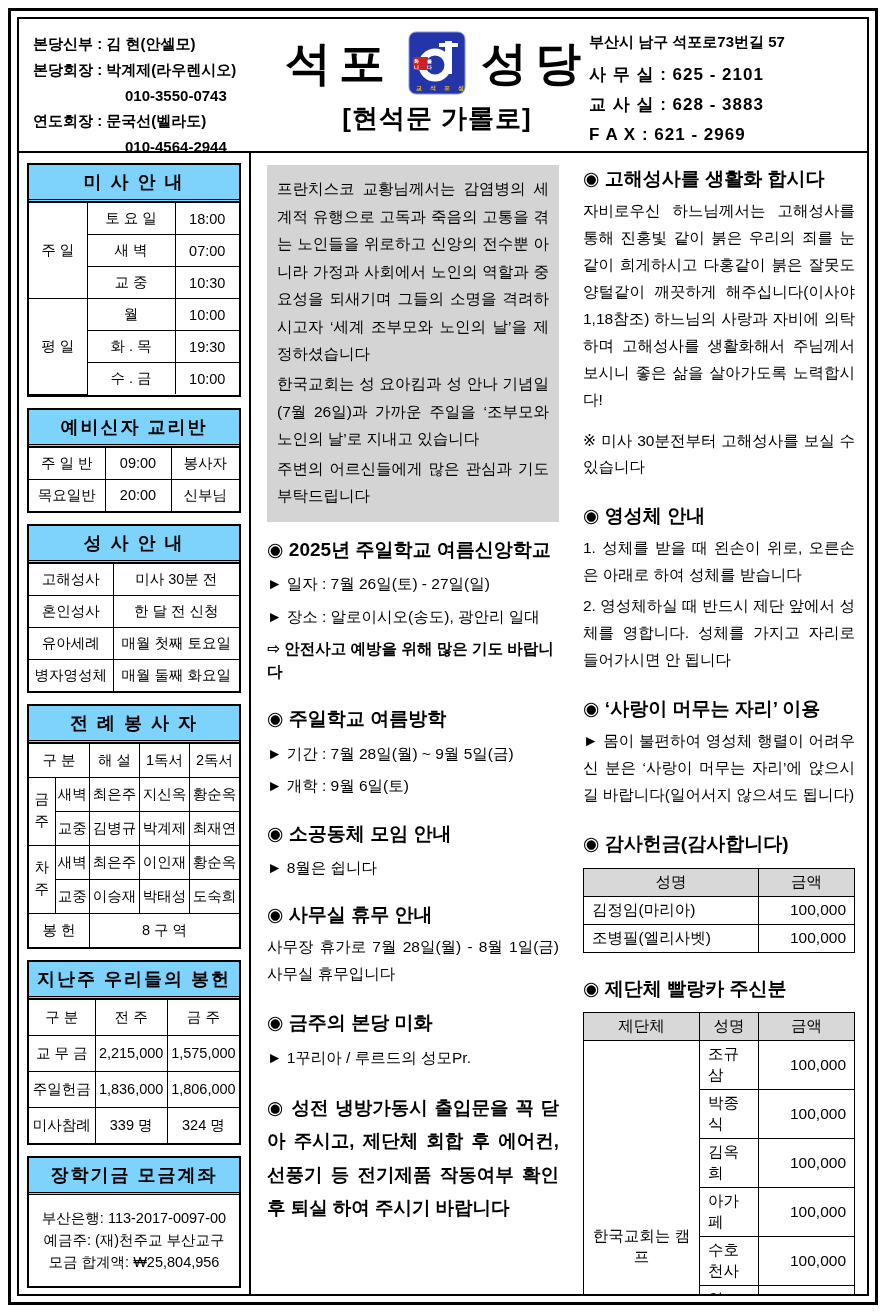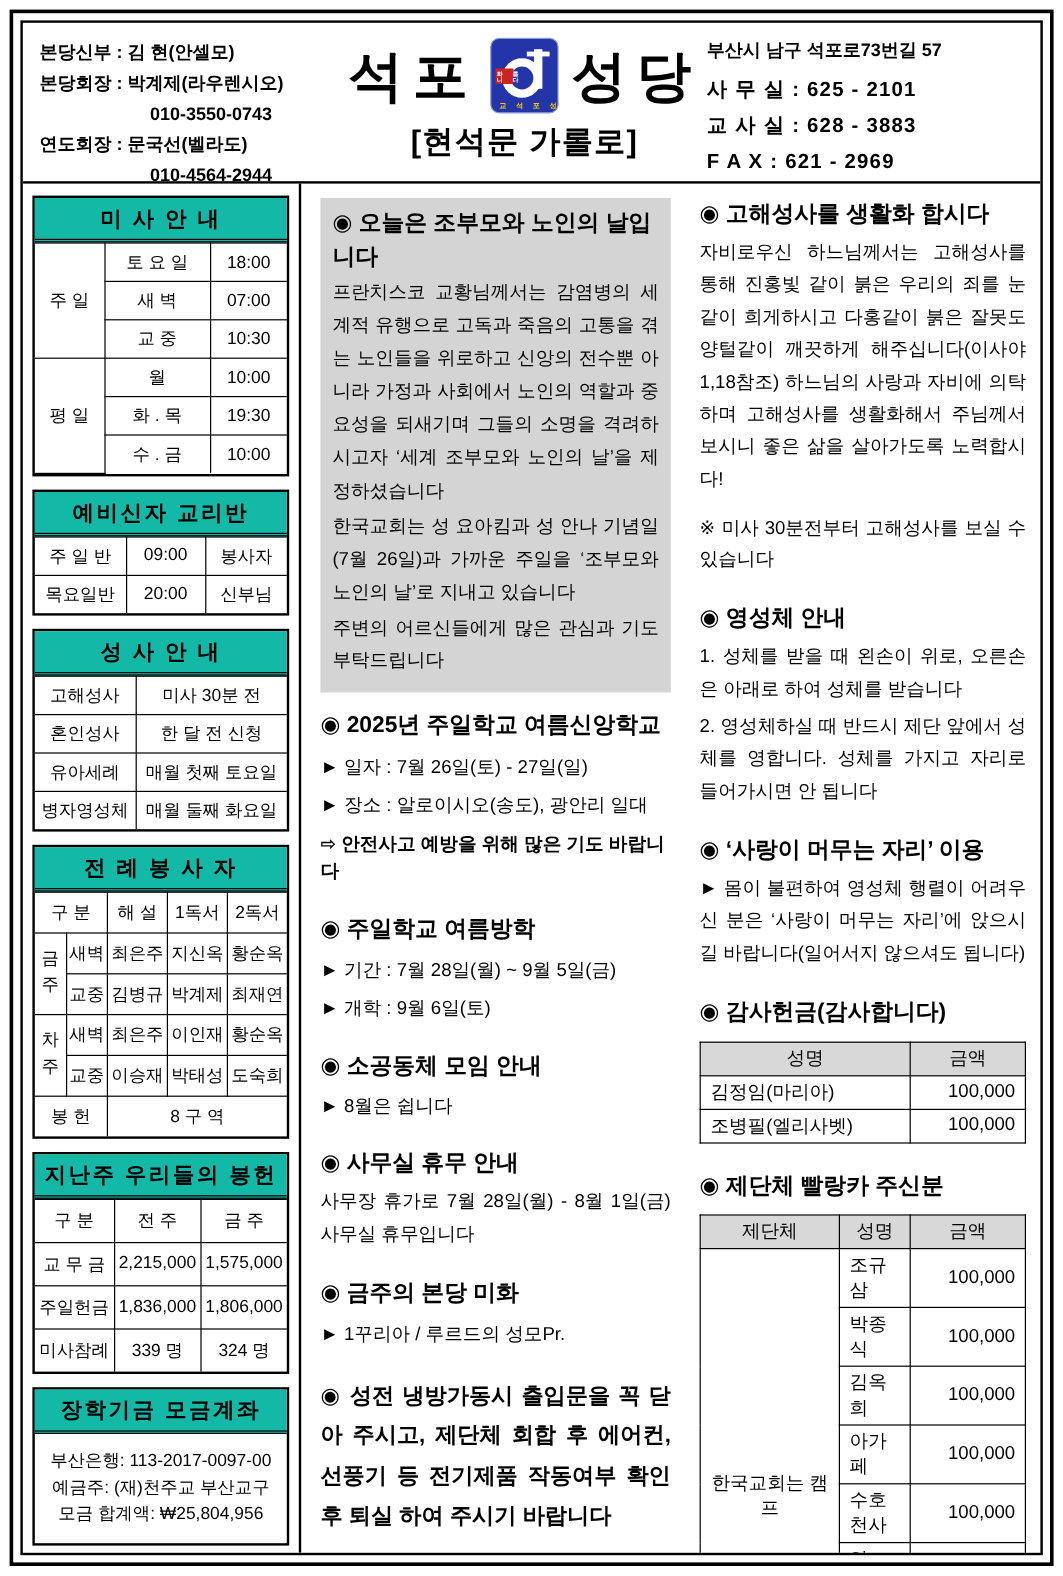--- a/index.html
+++ b/index.html
@@ -11,37 +11,37 @@
   .page { position:absolute; left:8px; top:8px; right:8px; bottom:8px;
           border:3px solid #000; padding:6px; }
   .page-inner { border:2px solid #000; width:100%; height:100%;
                 display:flex; flex-direction:column; overflow:hidden; }
 
   
   .hdr { display:flex; border-bottom:2px solid #000; padding:12px 10px 8px 14px; height:134px; flex:0 0 auto; }
   .hdr-left { width:252px; font-size:15px; font-weight:bold; line-height:1.72; white-space:nowrap; }
   .staff-phone { padding-left:92px; }
   .hdr-center { flex:1; text-align:center; }
-  .church-name { display:flex; align-items:center; justify-content:center; gap:10px;
+  .church-name { display:flex; align-items:center; justify-content:space-between; gap:10px;
                  font-size:46px; font-weight:bold; letter-spacing:8px; line-height:1.1; }
   .logo-svg { width:58px; height:64px; display:inline-block; }
   .hdr-subtitle { font-size:26px; font-weight:bold; margin-top:6px; letter-spacing:1px; }
   .hdr-right { width:268px; padding-top:2px; }
   .hdr-addr { font-size:15px; font-weight:bold; margin-bottom:8px; white-space:nowrap; }
   .hdr-phone { font-size:17px; font-weight:bold; line-height:1.75; white-space:nowrap; letter-spacing:1px; }
 
   
   .content { flex:1; display:flex; min-height:0; }
   .col-left { width:232px; flex:0 0 auto; border-right:2px solid #000; padding:10px 8px; }
   .col-mid   { width:318px; flex:0 0 auto; padding:12px 10px 0 16px; }
   .col-right { flex:1; padding:12px 12px 0 14px; }
 
   
   .box { border:2px solid #000; margin-bottom:11px; }
-  .box-title { background:#14b8a6; font-weight:bold; font-size:18px; text-align:center;
+  .box-title { background:#7dd3fc; font-weight:bold; font-size:18px; text-align:center;
                padding:5px 0; border-bottom:3px double #000; letter-spacing:2px; }
   .box table { width:100%; border-collapse:collapse; font-size:14.5px; }
   .box td { border:1px solid #000; text-align:center; padding:6px 2px; }
   .box tr td:first-child { border-left:none; }
   .box tr td:last-child { border-right:none; }
   .box tr:last-child td { border-bottom:none; }
   .vweek { width:26px; line-height:1.5; word-break:break-all; padding:4px 6px; }
   .box-body { padding:12px 4px; font-size:14.5px; line-height:1.55; text-align:center; }
   .srv td { padding:7px 1px; }
   .off td { padding:8px 1px; }
@@ -270,21 +270,20 @@
       <div class="box">
         <div class="box-title">교무금 입금계좌</div>
 
       </div>
 
     </div>
 
     <div class="col-mid">
 
       <div class="notice">
-        <div class="sec-title">◉ 오늘은 조부모와 노인의 날입니다</div>
         <p class="para">프란치스코 교황님께서는 감염병의  세계적 유행으로 고독과 죽음의 고통을 겪는 노인들을 위로하고 신앙의 전수뿐 아니라 가정과 사회에서 노인의 역할과 중요성을 되새기며 그들의 소명을 격려하시고자 ‘세계 조부모와 노인의 날’을 제정하셨습니다</p>
         <p class="para">한국교회는 성 요아킴과 성 안나 기념일(7월 26일)과 가까운 주일을 ‘조부모와 노인의 날’로 지내고 있습니다</p>
         <p class="para">주변의 어르신들에게 많은 관심과 기도 부탁드립니다</p>
       </div>
 
       <div class="sec">
         <div class="sec-title">◉ 2025년 주일학교 여름신앙학교</div>
         <div class="sec-item">► 일자 : 7월 26일(토) - 27일(일)</div>
         <div class="sec-item">► 장소 : 알로이시오(송도), 광안리 일대</div>
         <div class="sec-item bold">⇨ 안전사고 예방을 위해 많은 기도 바랍니다</div>

